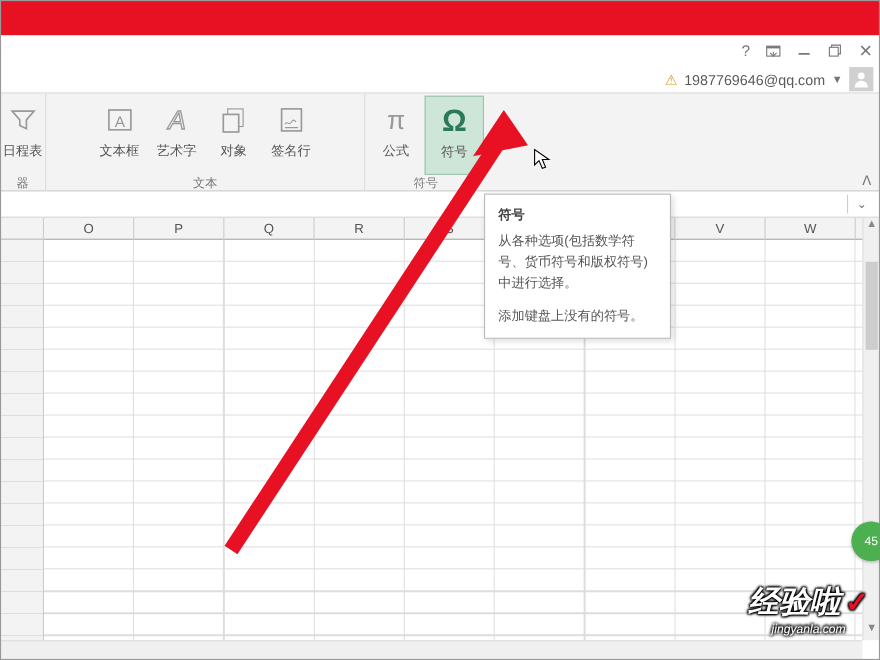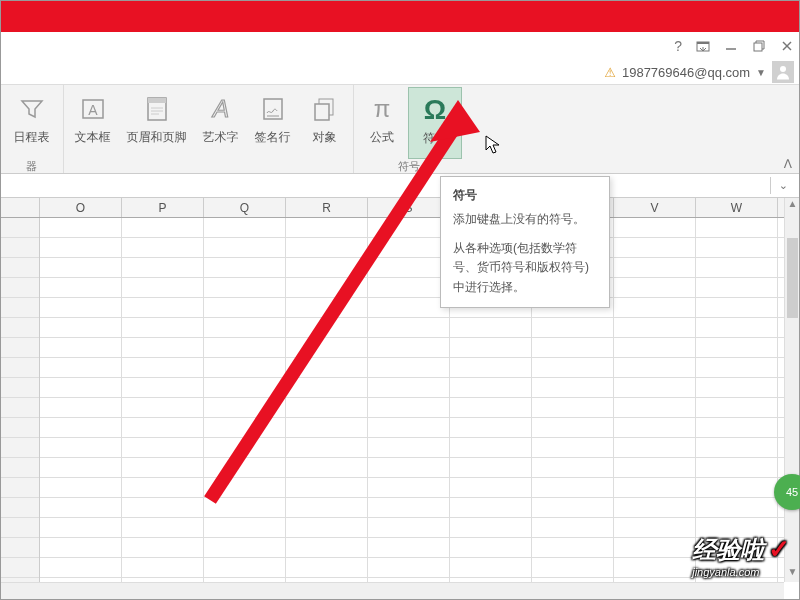--- a/index.html
+++ b/index.html
@@ -103,23 +103,23 @@
     
     .cursor {
       position: absolute; left: 485px; top: 135px; z-index: 60;
       font-size: 16px; color: #000; pointer-events: none;
     }
     
     .watermark {
       position: absolute; right: 10px; bottom: 22px; z-index: 70; pointer-events: none;
       color: #fff; text-shadow: 1px 1px 2px #000, -1px -1px 2px #000, 1px -1px 2px #000, -1px 1px 2px #000;
     }
-    .watermark .big { font-size: 24px; font-weight: bold; font-style: italic; }
+    .watermark .big { font-size: 28px; font-weight: bold; font-style: italic; }
     .watermark .check { color: #e81123; font-size: 26px; font-weight: bold; margin-left: 4px; }
-    .watermark .small { font-size: 11px; font-style: italic; display: block; text-align: left; }
+    .watermark .small { font-size: 11px; font-style: italic; display: block; text-align: center; }
     
     .green-bubble {
       position: absolute; right: -10px; top: 474px; width: 36px; height: 36px;
       background: #4caf50; border-radius: 50%; color: #fff; font-size: 11px;
       display: flex; align-items: center; justify-content: center; z-index: 55;
       box-shadow: 0 1px 3px rgba(0,0,0,0.3);
     }
     
     .frame { position: absolute; inset: 0; border: 1px solid #999; pointer-events: none; }
   </style>
@@ -163,21 +163,21 @@
   <span class="dropdown">▼</span>
   <span class="avatar">
     <svg viewBox="0 0 24 24">
         <circle cx="12" cy="8" r="4" fill="#fff"></circle>
         <path d="M4 22c0-5 4-8 8-8s8 3 8 8" fill="#fff"></path>
       </svg>
   </span>
 </div>
 
 <div class="ribbon">
-  <div class="ribbon-group" style="width:64px">
+  <div class="ribbon-group" style="width:42px">
     <div class="ribbon-items">
       <div class="ribbon-item">
         <div class="ico">
           <svg width="28" height="28" viewBox="0 0 28 28">
               <path d="M4 6h20l-7 8v8l-6-3v-5z" fill="none" stroke="#999" stroke-width="1.5"></path>
             </svg>
         </div>
         <div class="lbl">日程表</div>
       </div>
     </div>
@@ -192,57 +192,46 @@
           <svg width="28" height="28" viewBox="0 0 28 28">
               <rect x="4" y="5" width="20" height="18" fill="none" stroke="#999" stroke-width="1.5"></rect>
               <text x="14" y="20" font-size="14" fill="#999" text-anchor="middle">A</text>
             </svg>
         </div>
         <div class="lbl">文本框</div>
       </div>
       <div class="ribbon-item">
         <div class="ico">
           <svg width="28" height="28" viewBox="0 0 28 28">
-              <rect x="5" y="3" width="18" height="22" fill="none" stroke="#999" stroke-width="1.5"></rect>
-              <rect x="5" y="3" width="18" height="5" fill="#ccc"></rect>
-              <line x1="8" y1="13" x2="20" y2="13" stroke="#ccc"></line>
-              <line x1="8" y1="16" x2="20" y2="16" stroke="#ccc"></line>
-              <line x1="8" y1="19" x2="16" y2="19" stroke="#ccc"></line>
-            </svg>
-        </div>
-        <div class="lbl">页眉和页脚</div>
-      </div>
-      <div class="ribbon-item">
-        <div class="ico">
-          <svg width="28" height="28" viewBox="0 0 28 28">
               <text x="14" y="22" font-size="24" font-style="italic" fill="none" stroke="#999" stroke-width="1.2" text-anchor="middle" font-family="serif">A</text>
             </svg>
         </div>
         <div class="lbl">艺术字</div>
+      </div>
+      <div class="ribbon-item">
+        <div class="ico">
+          <svg width="28" height="28" viewBox="0 0 28 28">
+              <rect x="8" y="4" width="14" height="16" fill="none" stroke="#999"></rect>
+              <rect x="4" y="9" width="14" height="16" fill="#f3f3f3" stroke="#999" stroke-width="1.5"></rect>
+            </svg>
+        </div>
+        <div class="lbl">对象</div>
       </div>
       <div class="ribbon-item">
         <div class="ico">
           <svg width="28" height="28" viewBox="0 0 28 28">
               <rect x="5" y="4" width="18" height="20" fill="none" stroke="#999" stroke-width="1.5"></rect>
               <path d="M8 18c2-4 4 2 6-2s4 0 4 0" fill="none" stroke="#999"></path>
               <line x1="8" y1="21" x2="20" y2="21" stroke="#999"></line>
             </svg>
         </div>
         <div class="lbl">签名行</div>
       </div>
-      <div class="ribbon-item">
-        <div class="ico">
-          <svg width="28" height="28" viewBox="0 0 28 28">
-              <rect x="8" y="4" width="14" height="16" fill="none" stroke="#999"></rect>
-              <rect x="4" y="9" width="14" height="16" fill="#f3f3f3" stroke="#999" stroke-width="1.5"></rect>
-            </svg>
-        </div>
-        <div class="lbl">对象</div>
-      </div>
     </div>
+    <div class="ribbon-group-label">文本</div>
   </div>
 
   <div class="ribbon-group" style="width:110px;border-right:none">
     <div class="ribbon-items">
       <div class="ribbon-item">
         <div class="ico">
           <svg width="32" height="32" viewBox="0 0 32 32">
               <text x="16" y="24" font-size="24" fill="#999" text-anchor="middle" font-family="serif">π</text>
             </svg>
         </div>
@@ -287,22 +276,22 @@
 <div class="scrollbar-v">
   <div class="arr up">▲</div>
   <div class="thumb"></div>
   <div class="arr down">▼</div>
 </div>
 
 <div class="scrollbar-h"></div>
 
 <div class="tooltip">
   <div class="tt-title">符号</div>
+  <p>从各种选项(包括数学符号、货币符号和版权符号)中进行选择。</p>
   <p>添加键盘上没有的符号。</p>
-  <p>从各种选项(包括数学符号、货币符号和版权符号)中进行选择。</p>
 </div>
 
 <svg class="arrow-overlay">
   <defs>
     <marker id="arrhead" markerWidth="6" markerHeight="6" refX="5" refY="3" orient="auto">
       <polygon points="0,0 6,3 0,6" fill="#e81123"></polygon>
     </marker>
   </defs>
   <line x1="210" y1="500" x2="458" y2="122" stroke="#e81123" stroke-width="14"></line>
   <polygon points="458,100 480,132 430,142" fill="#e81123"></polygon>

